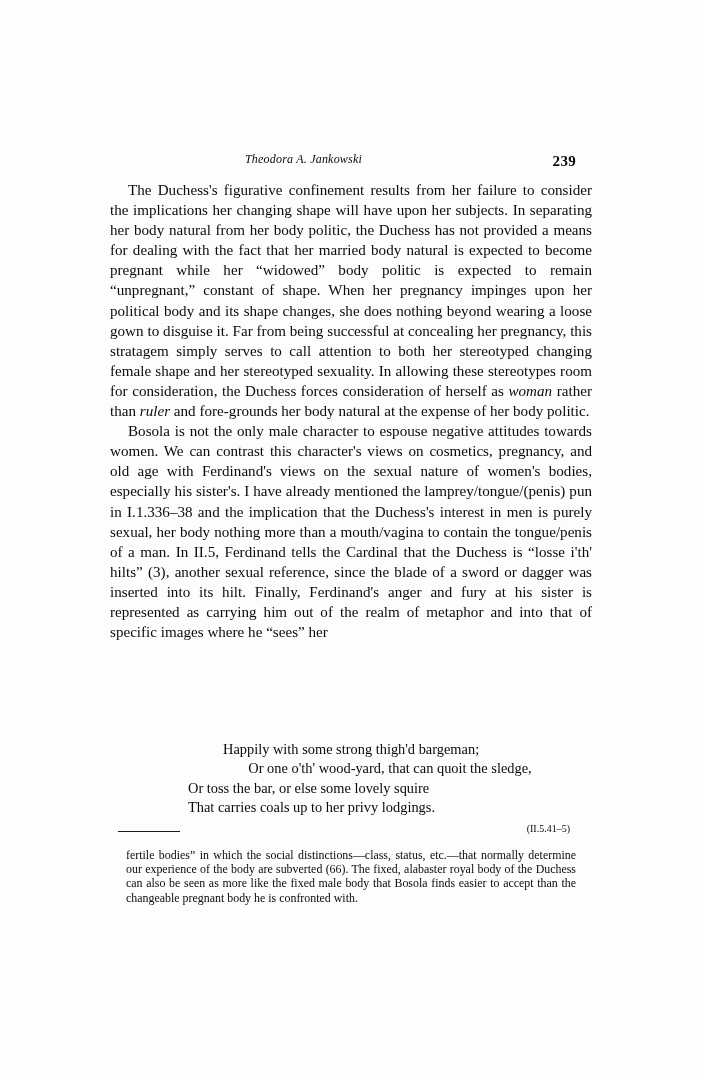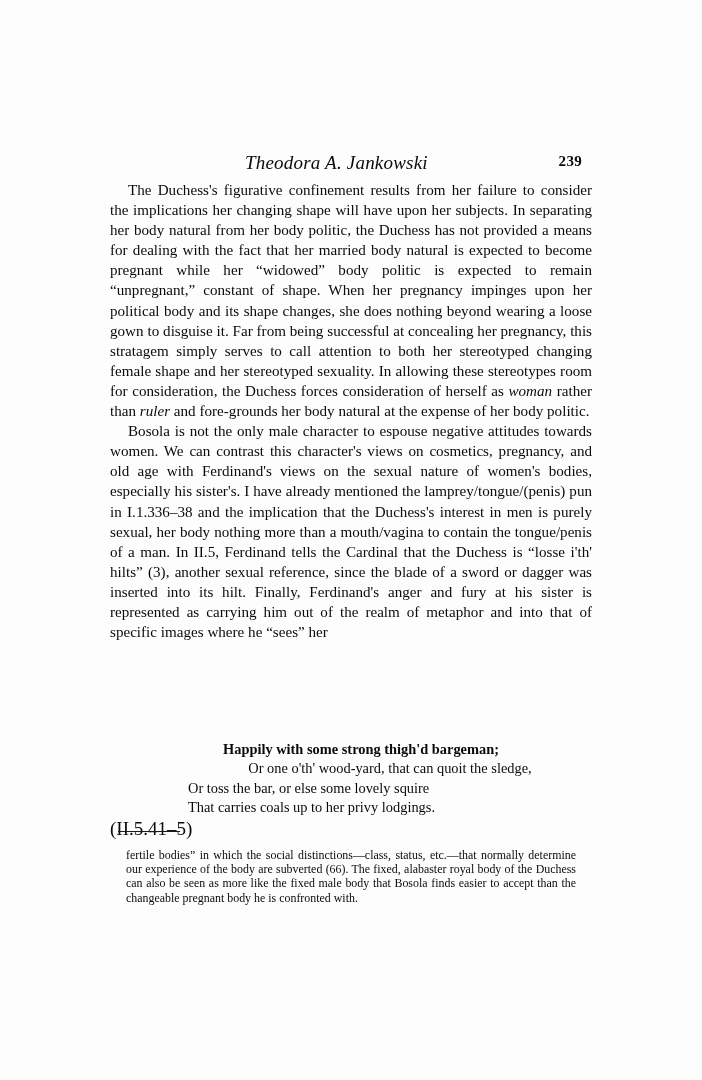--- a/index.html
+++ b/index.html
@@ -43,28 +43,28 @@
     left: 0;
     width: 482px;
     height: 22px;
   }
 
   .running-head-title {
     position: absolute;
     left: 135px;
     top: 0;
     font-style: italic;
-    font-size: 19px;
+    font-size: 12px;
     letter-spacing: 0.2px;
     white-space: nowrap;
   }
 
   .running-head-folio {
     position: absolute;
-    right: 10px;
+    right: 16px;
     top: 1px;
     font-size: 15px;
     font-weight: bold;
     letter-spacing: 0.3px;
   }
 
   
   .body-text {
     position: absolute;
     top: 180px;
@@ -102,29 +102,29 @@
     width: 482px;
   }
 
   .verse-line {
     font-size: 14.4px;
     line-height: 19.3px;
     white-space: nowrap;
   }
 
   .verse-line.v1 { padding-left: 168px; }
-  .verse-line.v2 { padding-left: 113px; font-weight: bold; }
+  .verse-line.v2 { padding-left: 113px; }
   .verse-line.v3 { padding-left: 78px; text-align: center; }
   .verse-line.v4 { padding-left: 78px; }
   .verse-line.v5 { padding-left: 78px; }
 
   .verse-citation {
-    font-size: 19px;
+    font-size: 10px;
     line-height: 19.3px;
-    text-align: left;
+    text-align: right;
     padding-right: 22px;
     padding-top: 2px;
     white-space: nowrap;
   }
 
   
   .footnote-block {
     position: absolute;
     top: 831px;
     left: 0;

